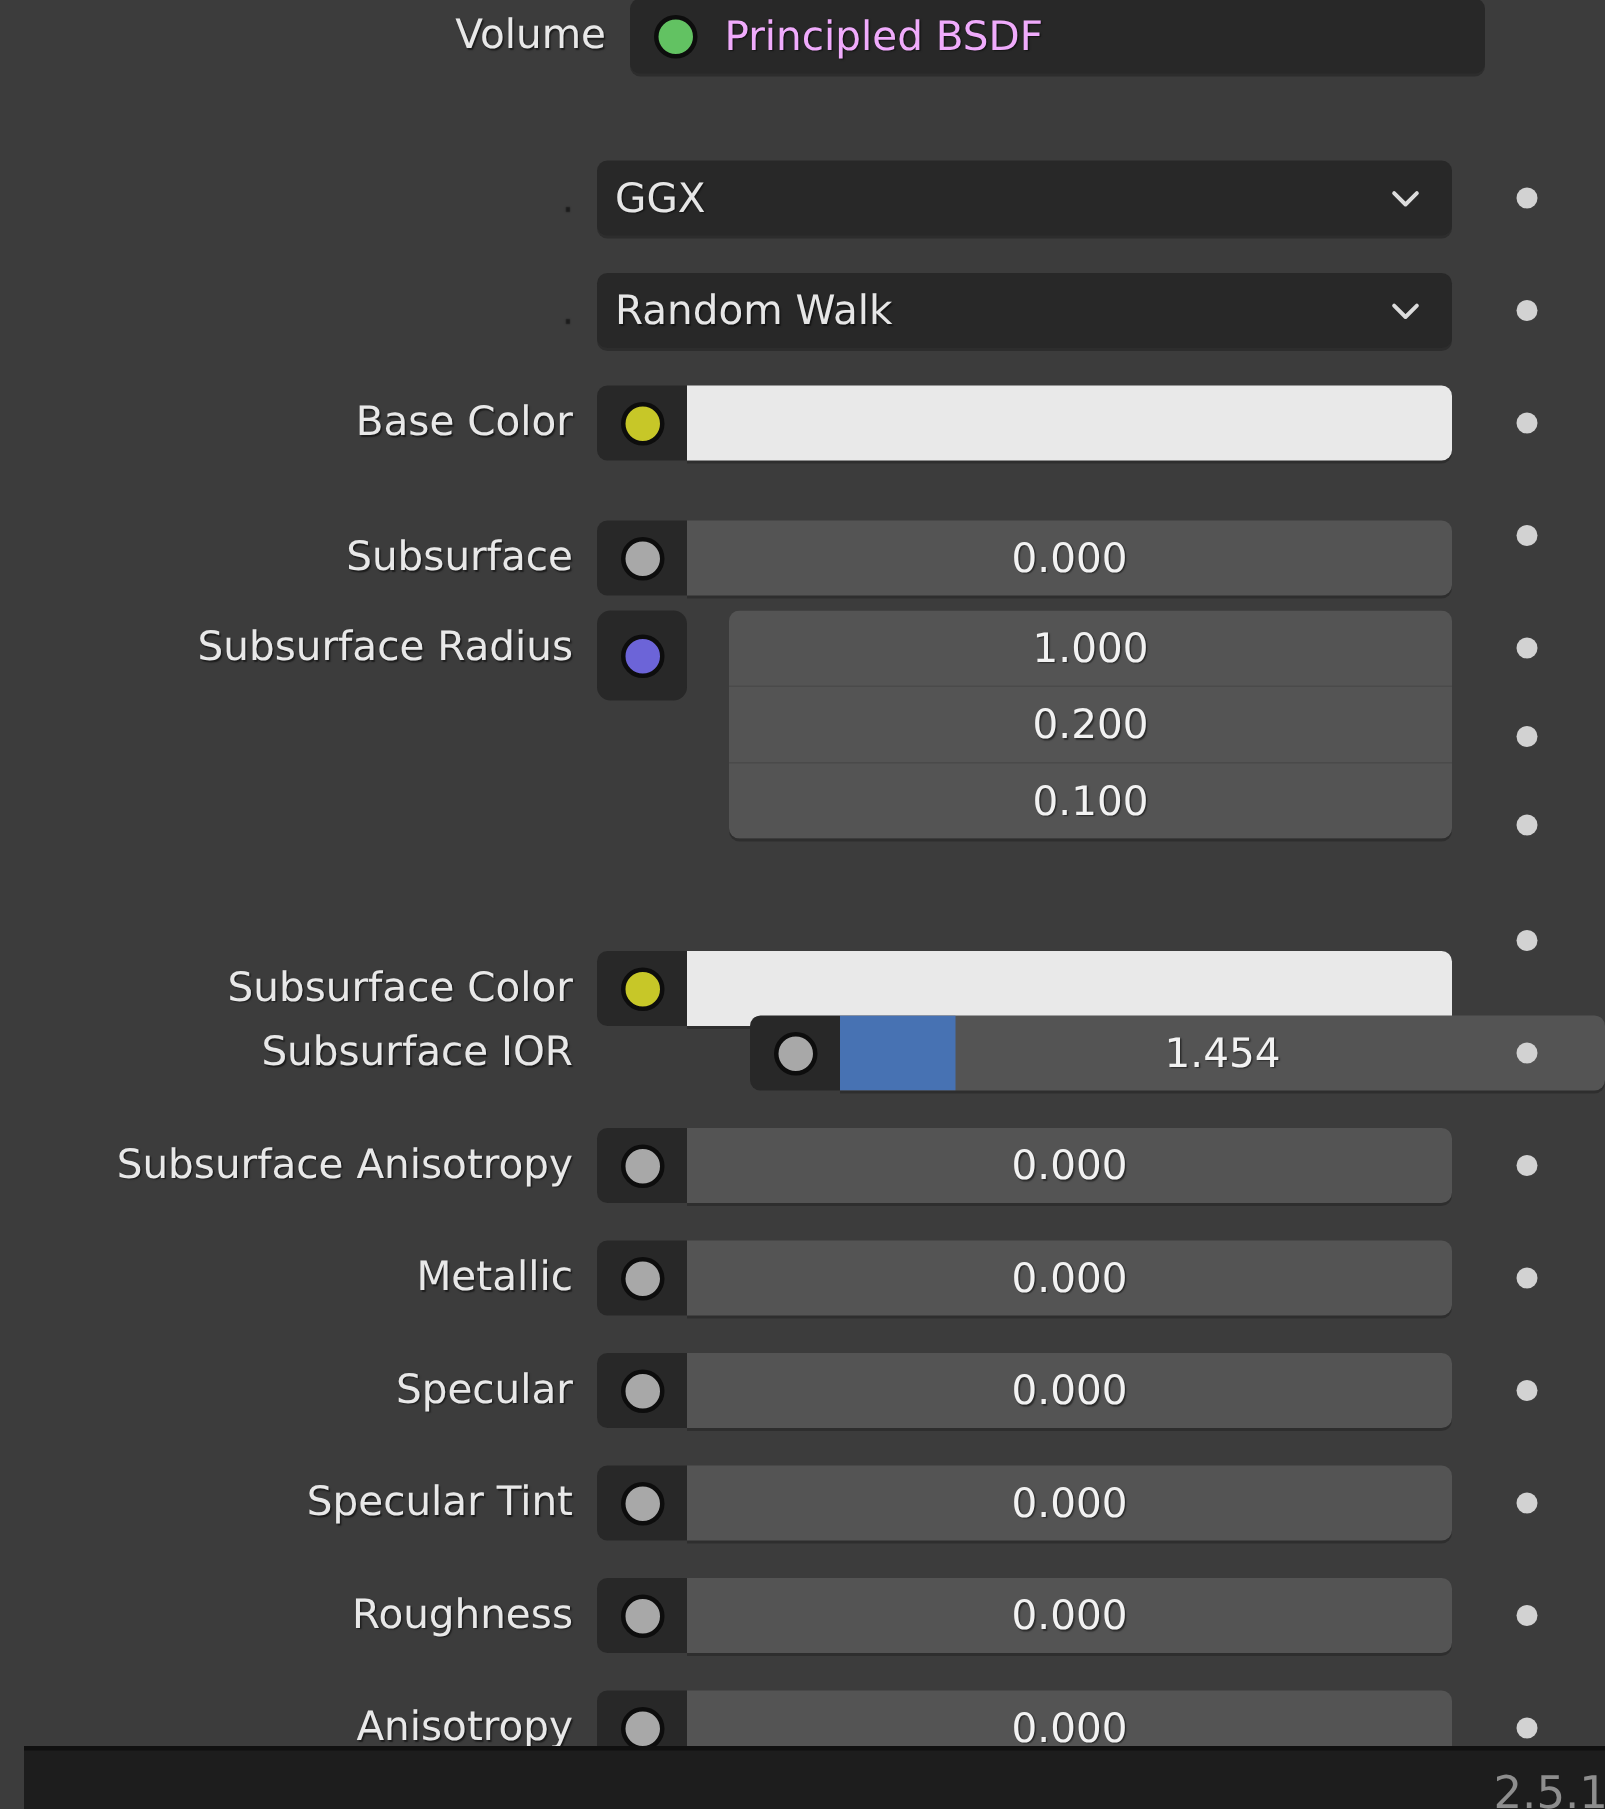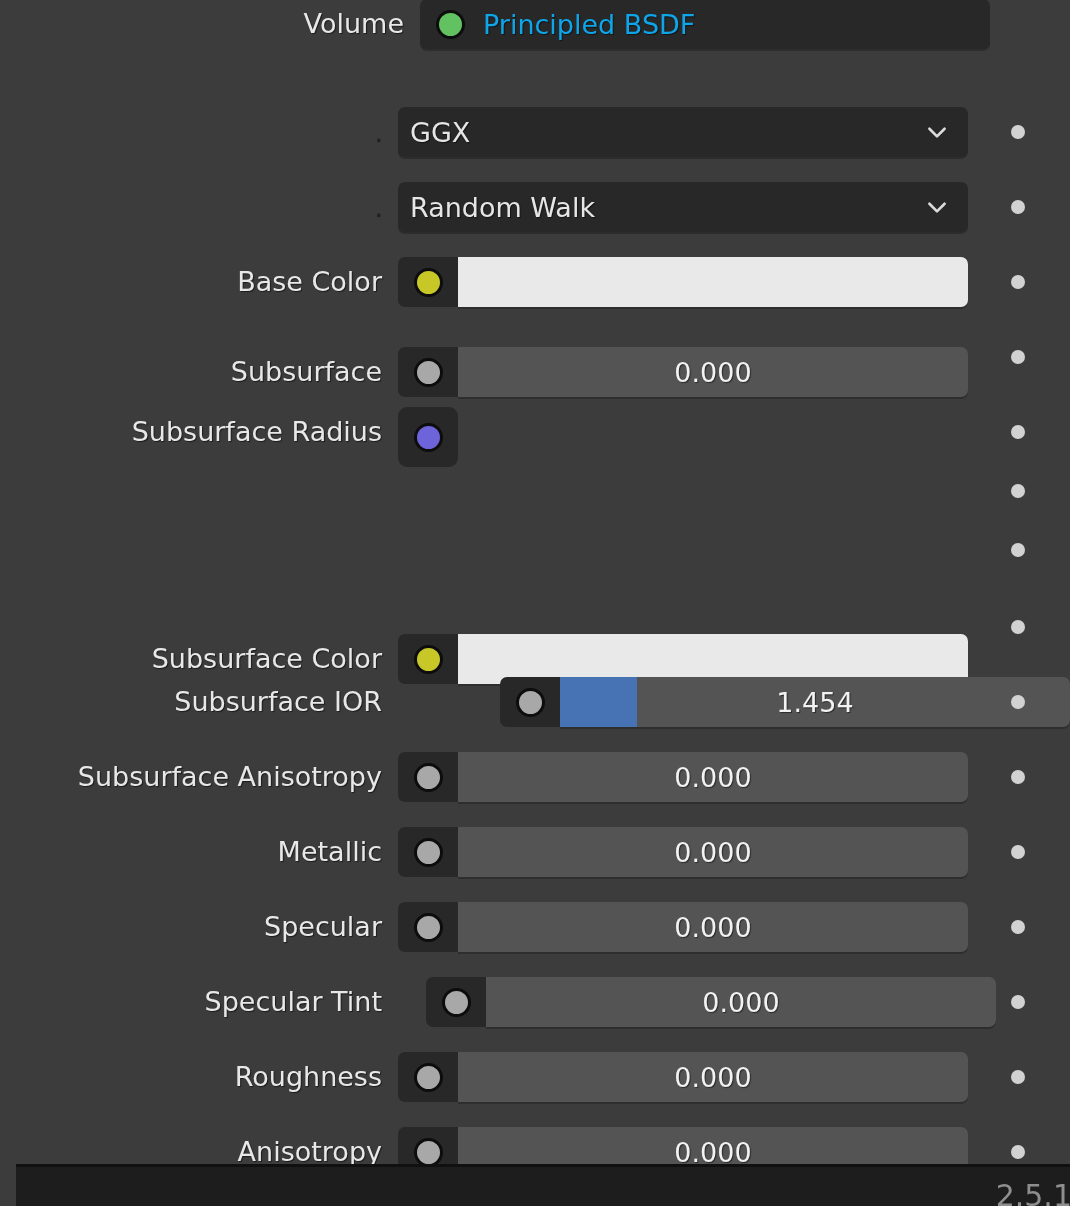--- a/index.html
+++ b/index.html
@@ -158,21 +158,21 @@
     width: 29px;
     height: 29px;
     border-radius: 50%;
     border: 3px solid #0d0d0d;
     box-sizing: border-box;
     margin-left: 16px;
     flex: 0 0 auto;
   }
   .nodebox .node-text {
     margin-left: 18px;
-    color: #0ea5e9;
+    color: #f0abfc;
     font-size: 27px;
     text-shadow: 1px 1px 1px rgba(0,0,0,0.5);
   }
 
   
   .vec-stack {
     position: absolute;
     left: 88px;
     top: 0;
     right: 0;
@@ -311,20 +311,25 @@
     </div>
   </div>
   <div class="decorator" style="top:350px;"></div>
 
   <div class="row" style="top:407px; height:170px;">
     <div class="label" style="line-height:50px; align-self:flex-start;">Subsurface Radius</div>
     <div class="control" style="height:170px;">
       <div class="vec-socket">
         <span class="socket-dot" style="background:#6c64d8;"></span>
       </div>
+      <div class="vec-stack">
+        <div class="vec-item">1.000</div>
+        <div class="vec-item">0.200</div>
+        <div class="vec-item">0.100</div>
+      </div>
     </div>
   </div>
   <div class="decorator" style="top:425px;"></div>
   <div class="decorator" style="top:484px;"></div>
   <div class="decorator" style="top:543px;"></div>
 
   <div class="row" style="top:634px;">
     <div class="label">Subsurface Color</div>
     <div class="control">
       <div class="socket-btn">
@@ -381,21 +386,21 @@
       <div class="socket-btn">
         <span class="socket-dot" style="background:#a8a8a8;"></span>
       </div>
       <div class="field">
         <span class="val">0.000</span>
       </div>
     </div>
   </div>
   <div class="decorator" style="top:920px;"></div>
 
-  <div class="row" style="top:977px;gap:28px;">
+  <div class="row" style="top:977px;">
     <div class="label">Specular Tint</div>
     <div class="control">
       <div class="socket-btn">
         <span class="socket-dot" style="background:#a8a8a8;"></span>
       </div>
       <div class="field">
         <span class="val">0.000</span>
       </div>
     </div>
   </div>

